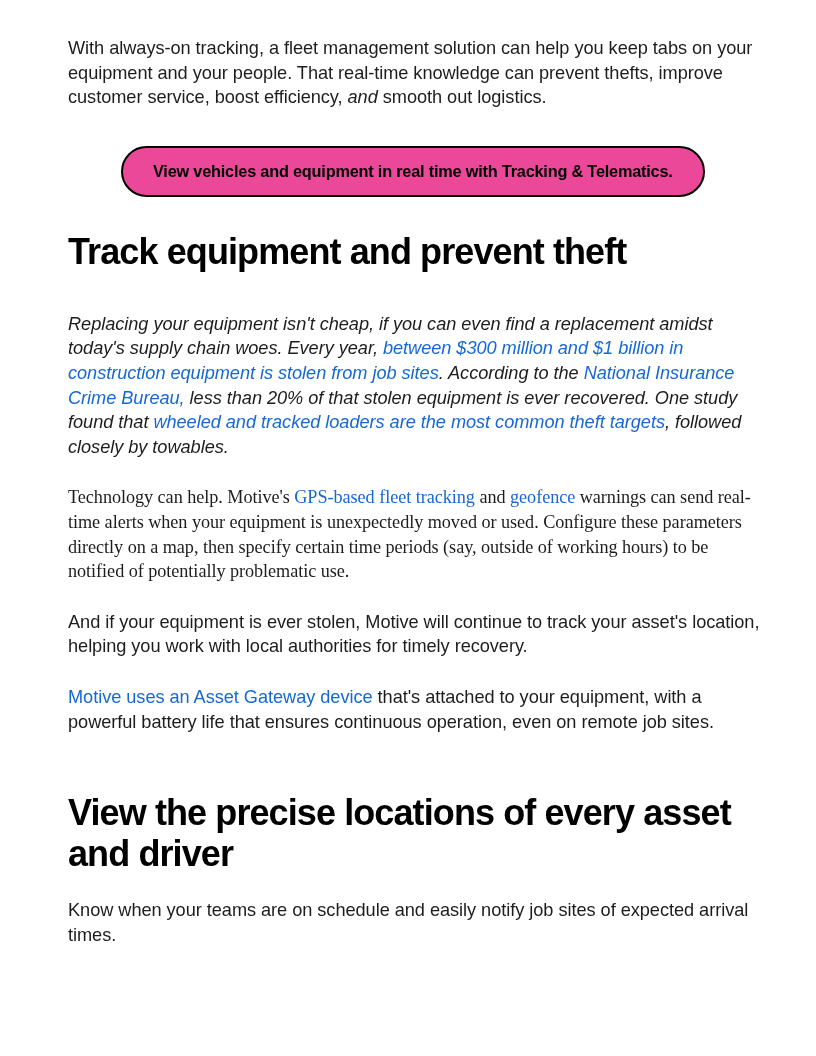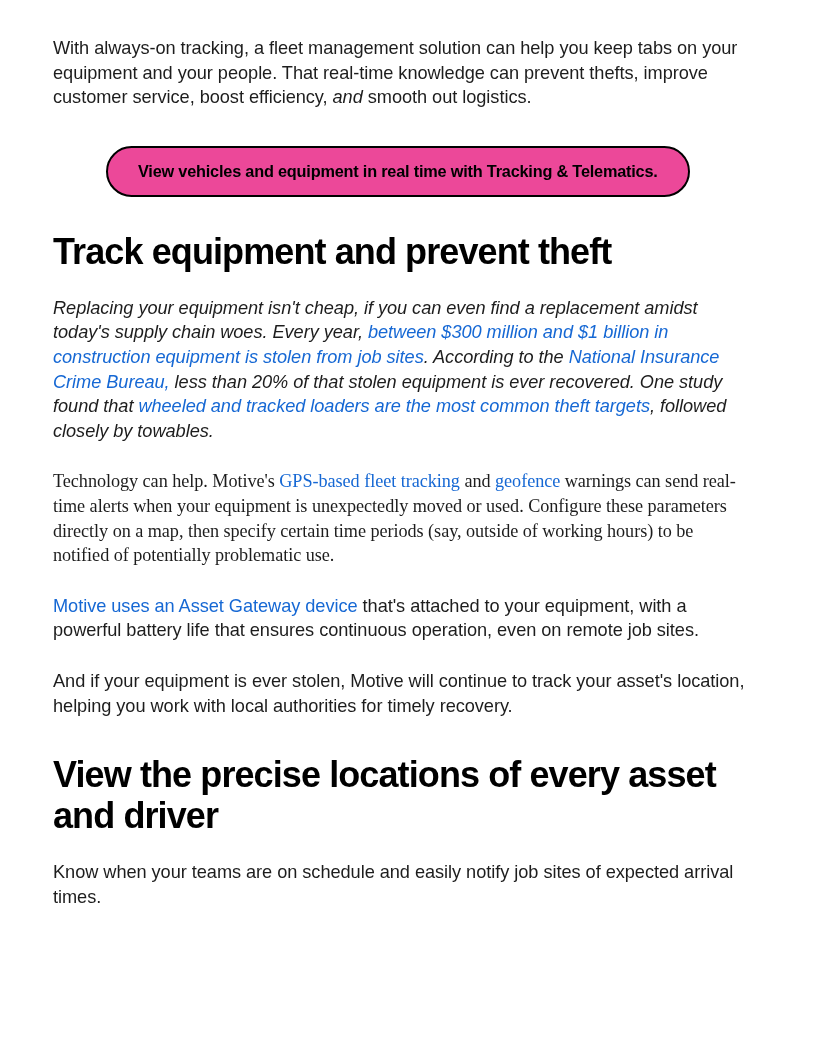--- a/index.html
+++ b/index.html
@@ -17,21 +17,21 @@
   }
   .page {
     position: relative;
     width: 816px;
     height: 1056px;
     background: #ffffff;
     box-sizing: border-box;
   }
   .content {
     position: absolute;
-    left: 53px;
+    left: 68px;
     top: 36px;
     width: 695px;
   }
   p.body {
     margin: 0 0 26px 0;
     font-size: 18.2px;
     line-height: 24.6px;
     color: #1d1d1d;
     letter-spacing: -0.05px;
   }
@@ -79,44 +79,44 @@
 
   h2.section-heading {
     margin: 18px 0 22px 0;
     font-size: 36px;
     line-height: 41px;
     font-weight: bold;
     color: #000000;
     letter-spacing: -0.9px;
     width: 700px;
   }
-  h2.heading-track { margin-top: 20px; margin-bottom: 24px; }
-  h2.heading-view  { margin-top: 36px; margin-bottom: 24px; width: 680px; }
+  h2.heading-track { margin-top: 20px; margin-bottom: 40px; }
+  h2.heading-view  { margin-top: 58px; margin-bottom: 24px; width: 680px; }
 </style>
 </head>
 <body>
 
 <div class="page">
   <div class="content">
 
     <p class="body para-intro"><span>With always-on tracking, a fleet management solution can help you keep tabs on your equipment and your people. That real-time knowledge can prevent thefts, improve customer service, boost efficiency, </span><em class="ital">and</em><span> smooth out logistics.</span></p>
 
 
     <div class="cta-wrap">
       <span class="cta-pill">View vehicles and equipment in real time with Tracking &amp; Telematics.</span>
     </div>
 
     <h2 class="section-heading heading-track">Track equipment and prevent theft</h2>
 
     <p class="body para-replacing"><span>Replacing your equipment isn't cheap, if you can even find a replacement amidst today's supply chain woes. Every year, </span><a class="link">between $300 million and $1 billion in construction equipment is stolen from job sites</a><span>. According to the </span><a class="link with-comma">National Insurance Crime Bureau,</a><span> less than 20% of that stolen equipment is ever recovered. One study found that </span><a class="link">wheeled and tracked loaders are the most common theft targets</a><span>, followed closely by towables.</span></p>
 
     <p class="body para-tech"><span>Technology can help. Motive's </span><a class="link">GPS-based fleet tracking</a><span> and </span><a class="link">geofence</a><span> warnings can send real-time alerts when your equipment is unexpectedly moved or used. Configure these parameters directly on a map, then specify certain time periods (say, outside of working hours) to be notified of potentially problematic use.</span></p>
 
+    <p class="body para-stolen">And if your equipment is ever stolen, Motive will continue to track your asset's location, helping you work with local authorities for timely recovery.</p>
+
     <p class="body para-gateway"><a class="link">Motive uses an Asset Gateway device</a><span> that's attached to your equipment, with a powerful battery life that ensures continuous operation, even on remote job sites.</span></p>
-
-    <p class="body para-stolen">And if your equipment is ever stolen, Motive will continue to track your asset's location, helping you work with local authorities for timely recovery.</p>
 
     <h2 class="section-heading heading-view">View the precise locations of every asset and driver</h2>
 
     <p class="body para-know">Know when your teams are on schedule and easily notify job sites of expected arrival times.</p>
 
   </div>
 </div>
 
 </body></html>

